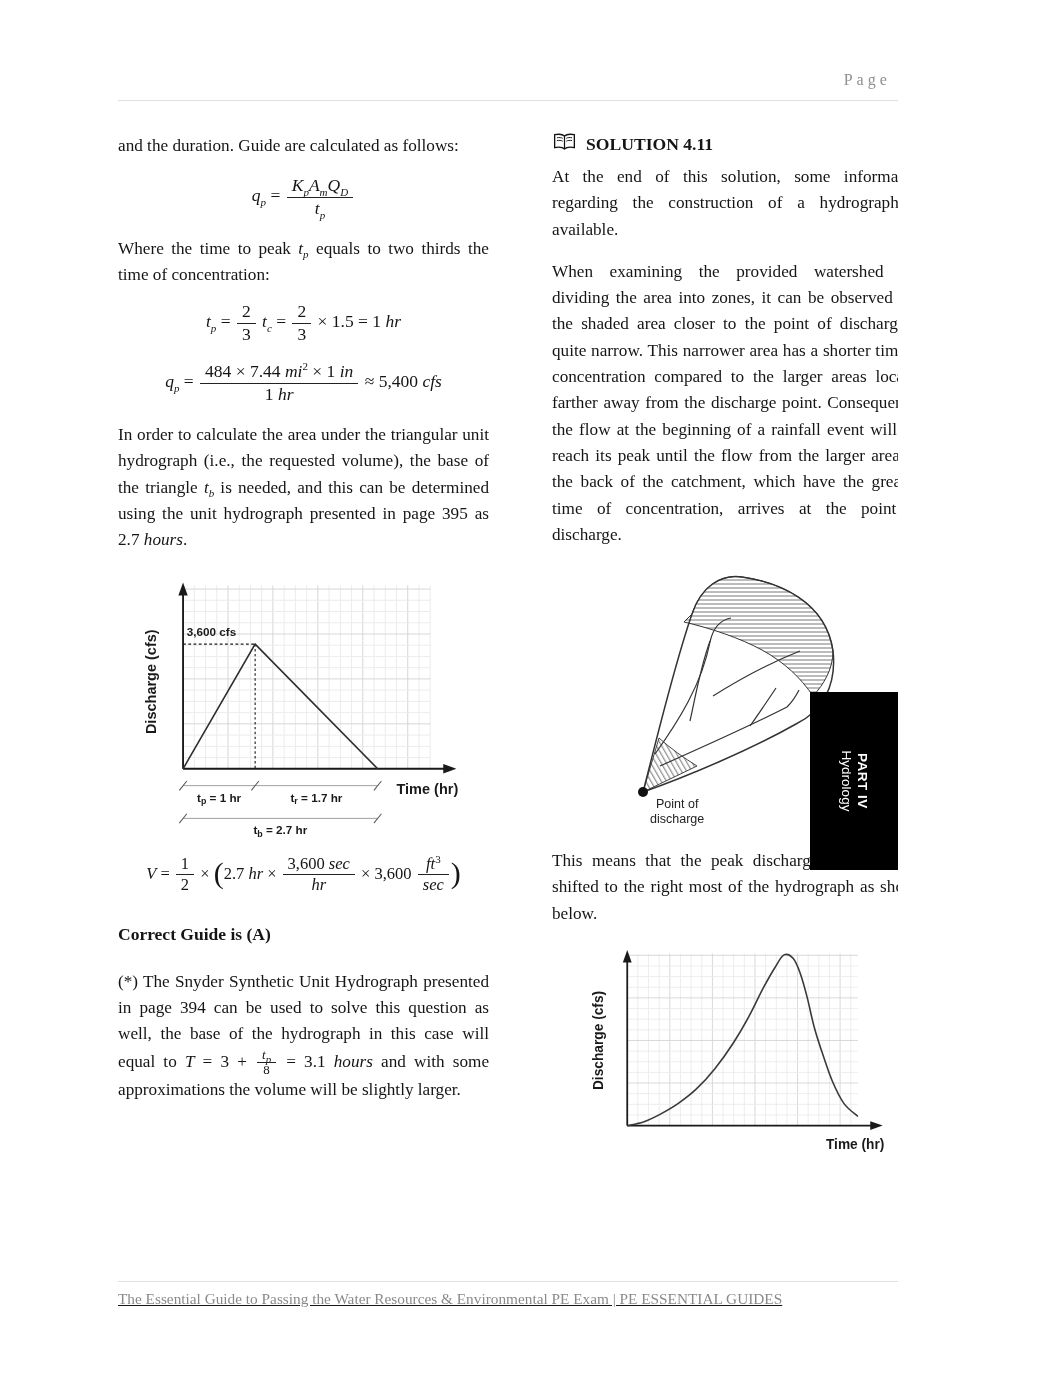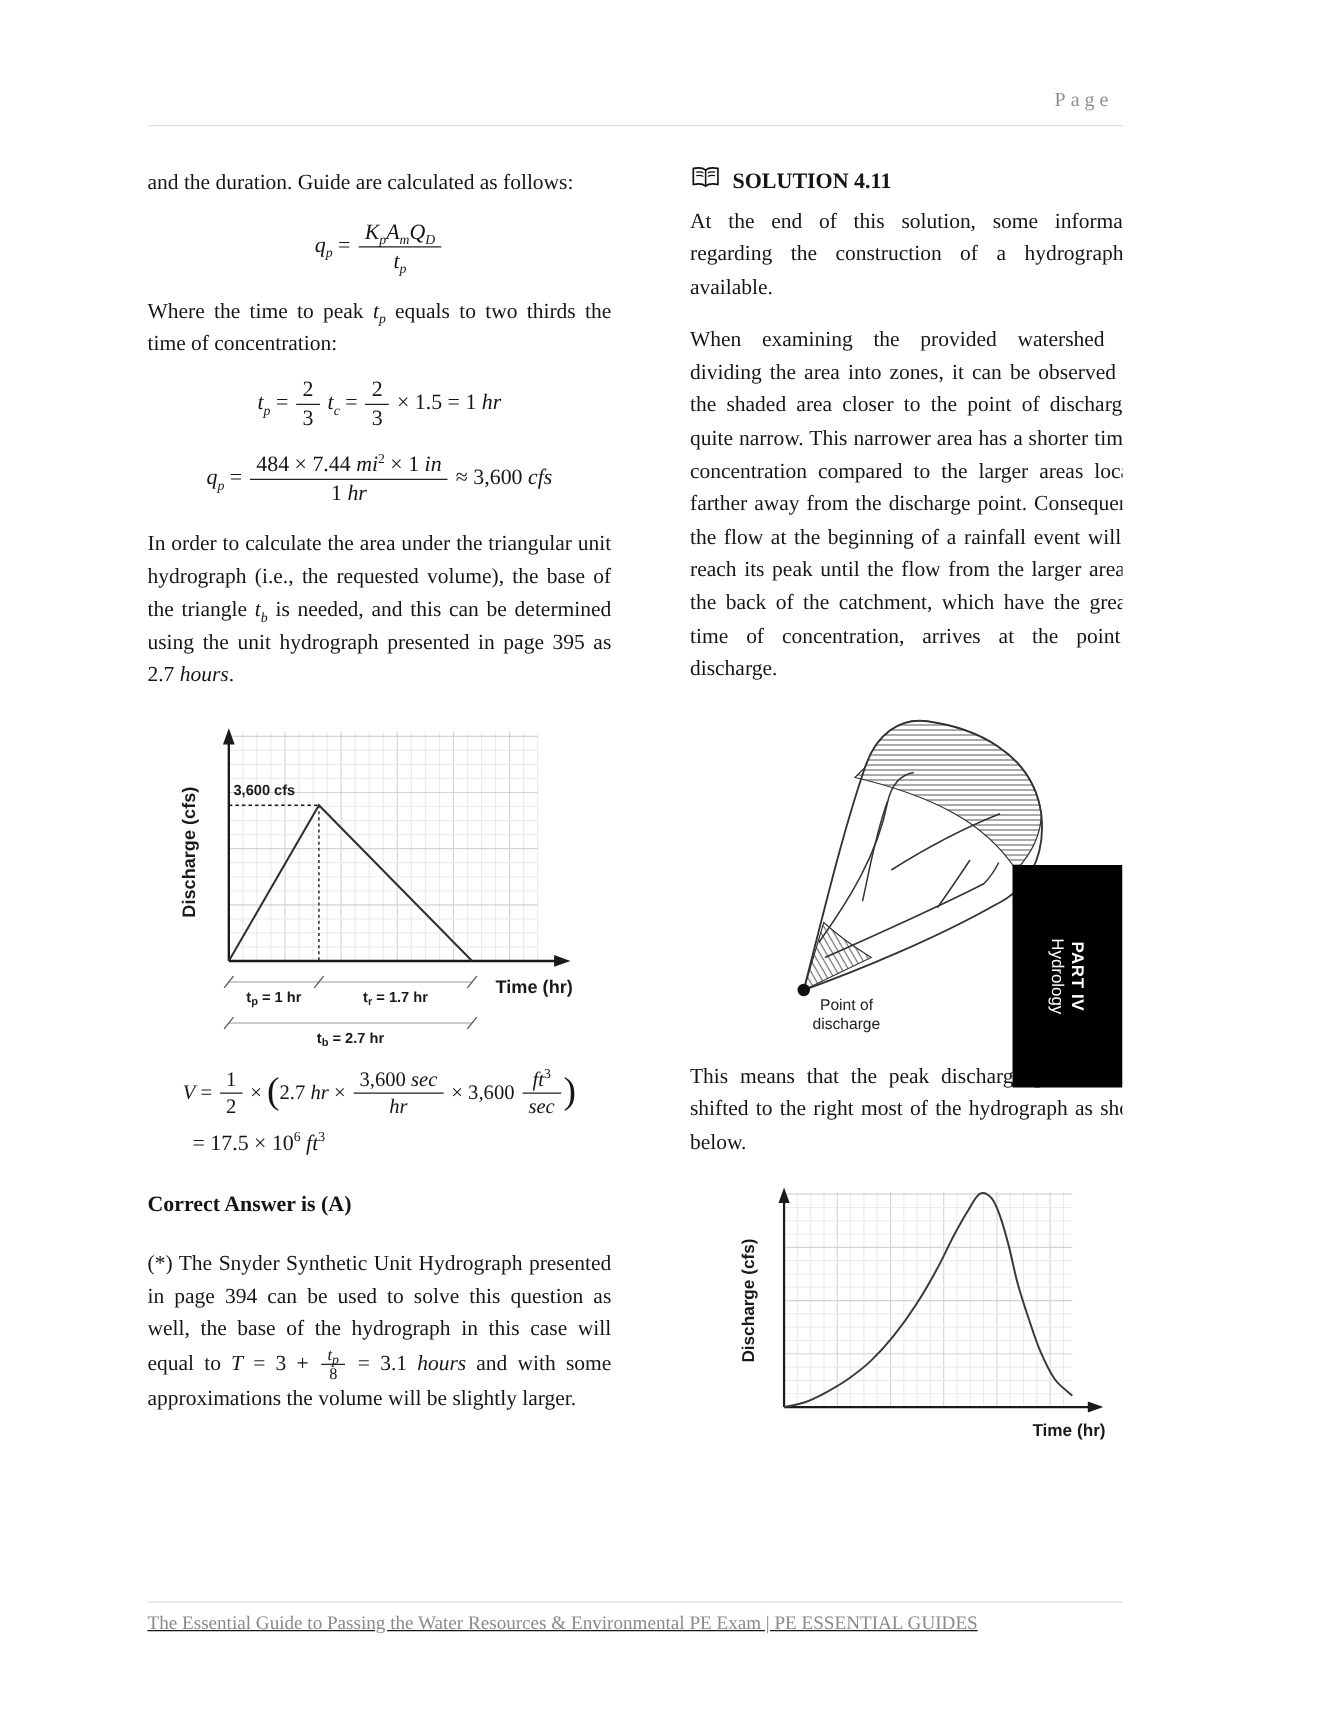--- a/index.html
+++ b/index.html
@@ -58,21 +58,21 @@
     <span class="hdr-page">Page</span><span class="hdr-div">|</span><span class="hdr-num">93</span>
   </div>
 
   <div class="cols">
 
     <div class="colL">
       <div class="para"><span>and the duration. Guide are calculated as follows:</span></div>
       <div class="formula mt16"><span class="mi">q</span><sub class="mi">p</sub><span> = </span><span class="frac"><span class="fnum"><span class="mi">K</span><sub class="mi">p</sub><span class="mi">A</span><sub class="mi">m</sub><span class="mi">Q</span><sub class="mi">D</sub></span><span class="fden"><span class="mi">t</span><sub class="mi">p</sub></span></span></div>
       <div class="para mt16"><span>Where the time to peak </span><span class="mi">t</span><sub class="mi">p</sub><span> equals to two thirds the time of concentration:</span></div>
       <div class="formula mt12"><span class="mi">t</span><sub class="mi">p</sub><span> = </span><span class="frac"><span class="fnum"><span>2</span></span><span class="fden"><span>3</span></span></span><span> </span><span class="mi">t</span><sub class="mi">c</sub><span> = </span><span class="frac"><span class="fnum"><span>2</span></span><span class="fden"><span>3</span></span></span><span> × 1.5 = 1 </span><span class="mi">hr</span></div>
-      <div class="formula mt16"><span class="mi">q</span><sub class="mi">p</sub><span> = </span><span class="frac"><span class="fnum"><span>484 × 7.44 </span><span class="mi">mi</span><sup>2</sup><span> × 1 </span><span class="mi">in</span></span><span class="fden"><span>1 </span><span class="mi">hr</span></span></span><span> ≈ 3,600 </span><span class="mi">cfs</span></div>
+      <div class="formula mt16"><span class="mi">q</span><sub class="mi">p</sub><span> = </span><span class="frac"><span class="fnum"><span>484 × 7.44 </span><span class="mi">mi</span><sup>2</sup><span> × 1 </span><span class="mi">in</span></span><span class="fden"><span>1 </span><span class="mi">hr</span></span></span><span> ≈ 5,400 </span><span class="mi">cfs</span></div>
       <div class="para mt16"><span>In order to calculate the area under the triangular unit hydrograph (i.e., the requested volume), the base of the triangle </span><span class="mi">t</span><sub class="mi">b</sub><span> is needed, and this can be determined using the unit hydrograph presented in page 395 as 2.7 </span><span class="mi">hours</span><span>.</span></div>
 
       <div class="chart1-wrap">
         <svg id="tri-chart" class="chart" width="322" height="270" viewBox="0 0 344 288">
             <line x1="46" y1="14" x2="46" y2="210" stroke="#d4d4d4" stroke-width="1"></line>
             <line x1="58" y1="14" x2="58" y2="210" stroke="#ebebeb" stroke-width="1"></line>
             <line x1="70" y1="14" x2="70" y2="210" stroke="#ebebeb" stroke-width="1"></line>
             <line x1="82" y1="14" x2="82" y2="210" stroke="#ebebeb" stroke-width="1"></line>
             <line x1="94" y1="14" x2="94" y2="210" stroke="#d4d4d4" stroke-width="1"></line>
             <line x1="106" y1="14" x2="106" y2="210" stroke="#ebebeb" stroke-width="1"></line>
@@ -127,22 +127,21 @@
             <line x1="46" y1="263" x2="253.9" y2="263" stroke="#999" stroke-width="1"></line>
             <line x1="42" y1="268" x2="50" y2="258" stroke="#555" stroke-width="1.1"></line>
             <line x1="249.9" y1="268" x2="257.9" y2="258" stroke="#555" stroke-width="1.1"></line>
             <text x="84.5" y="245" text-anchor="middle" fill="#1a1a1a" font-family="Liberation Sans, sans-serif" font-size="12.5" font-weight="bold"><tspan>t</tspan><tspan dy="3" font-size="9.5">p</tspan><tspan dy="-3"> = 1 hr</tspan></text>
             <text x="188.45" y="245" text-anchor="middle" fill="#1a1a1a" font-family="Liberation Sans, sans-serif" font-size="12.5" font-weight="bold"><tspan>t</tspan><tspan dy="3" font-size="9.5">r</tspan><tspan dy="-3"> = 1.7 hr</tspan></text>
             <text x="149.95" y="280" text-anchor="middle" fill="#1a1a1a" font-family="Liberation Sans, sans-serif" font-size="12.5" font-weight="bold"><tspan>t</tspan><tspan dy="3" font-size="9.5">b</tspan><tspan dy="-3"> = 2.7 hr</tspan></text>
           </svg>
       </div>
 
       <div class="formula formula-sm mt12"><span class="mi">V</span><span> = </span><span class="frac"><span class="fnum"><span>1</span></span><span class="fden"><span>2</span></span></span><span> × </span><span class="bigp">(</span><span>2.7 </span><span class="mi">hr</span><span> × </span><span class="frac"><span class="fnum"><span>3,600 </span><span class="mi">sec</span></span><span class="fden"><span class="mi">hr</span></span></span><span> × 3,600 </span><span class="frac"><span class="fnum"><span class="mi">ft</span><sup>3</sup></span><span class="fden"><span class="mi">sec</span></span></span><span class="bigp">)</span></div>
-      <div class="formula result-line mt8"><span>= 17.5 × </span><span>10</span><sup>6</sup><span> </span><span class="mi">ft</span><sup>3</sup></div>
-      <div class="answer mt28">Correct Answer is (A)</div>
+      <div class="answer mt28">Correct Guide is (A)</div>
       <div class="para mt24"><span>(*) The Snyder Synthetic Unit Hydrograph presented in page 394 can be used to solve this question as well, the base of the hydrograph in this case will equal to </span><span class="mi">T</span><span> = 3 + </span><span class="frac"><span class="fnum"><span class="mi">t</span><sub class="mi">p</sub></span><span class="fden"><span>8</span></span></span><span> = 3.1 </span><span class="mi">hours</span><span> and with some approximations the volume will be slightly larger.</span></div>
     </div>
 
     <div class="colR">
       <div class="sol-title">
         <span class="book-icon">
           <svg width="25" height="18" viewBox="0 0 26 19">
             <path d="M13,3.2 C11,1.3 7.2,0.9 2.6,1.8 L2.6,15.4 C7.2,14.5 11,14.9 13,16.8 C15,14.9 18.8,14.5 23.4,15.4 L23.4,1.8 C18.8,0.9 15,1.3 13,3.2 Z" fill="none" stroke="#111" stroke-width="1.4"></path>
             <path d="M13,3.2 L13,16.8" fill="none" stroke="#111" stroke-width="1.3"></path>
             <path d="M5,5 C7.4,4.6 9.7,4.8 11.1,5.6 M5,8 C7.4,7.6 9.7,7.8 11.1,8.6 M21,5 C18.6,4.6 16.3,4.8 14.9,5.6 M21,8 C18.6,7.6 16.3,7.8 14.9,8.6" fill="none" stroke="#111" stroke-width="1"></path>

